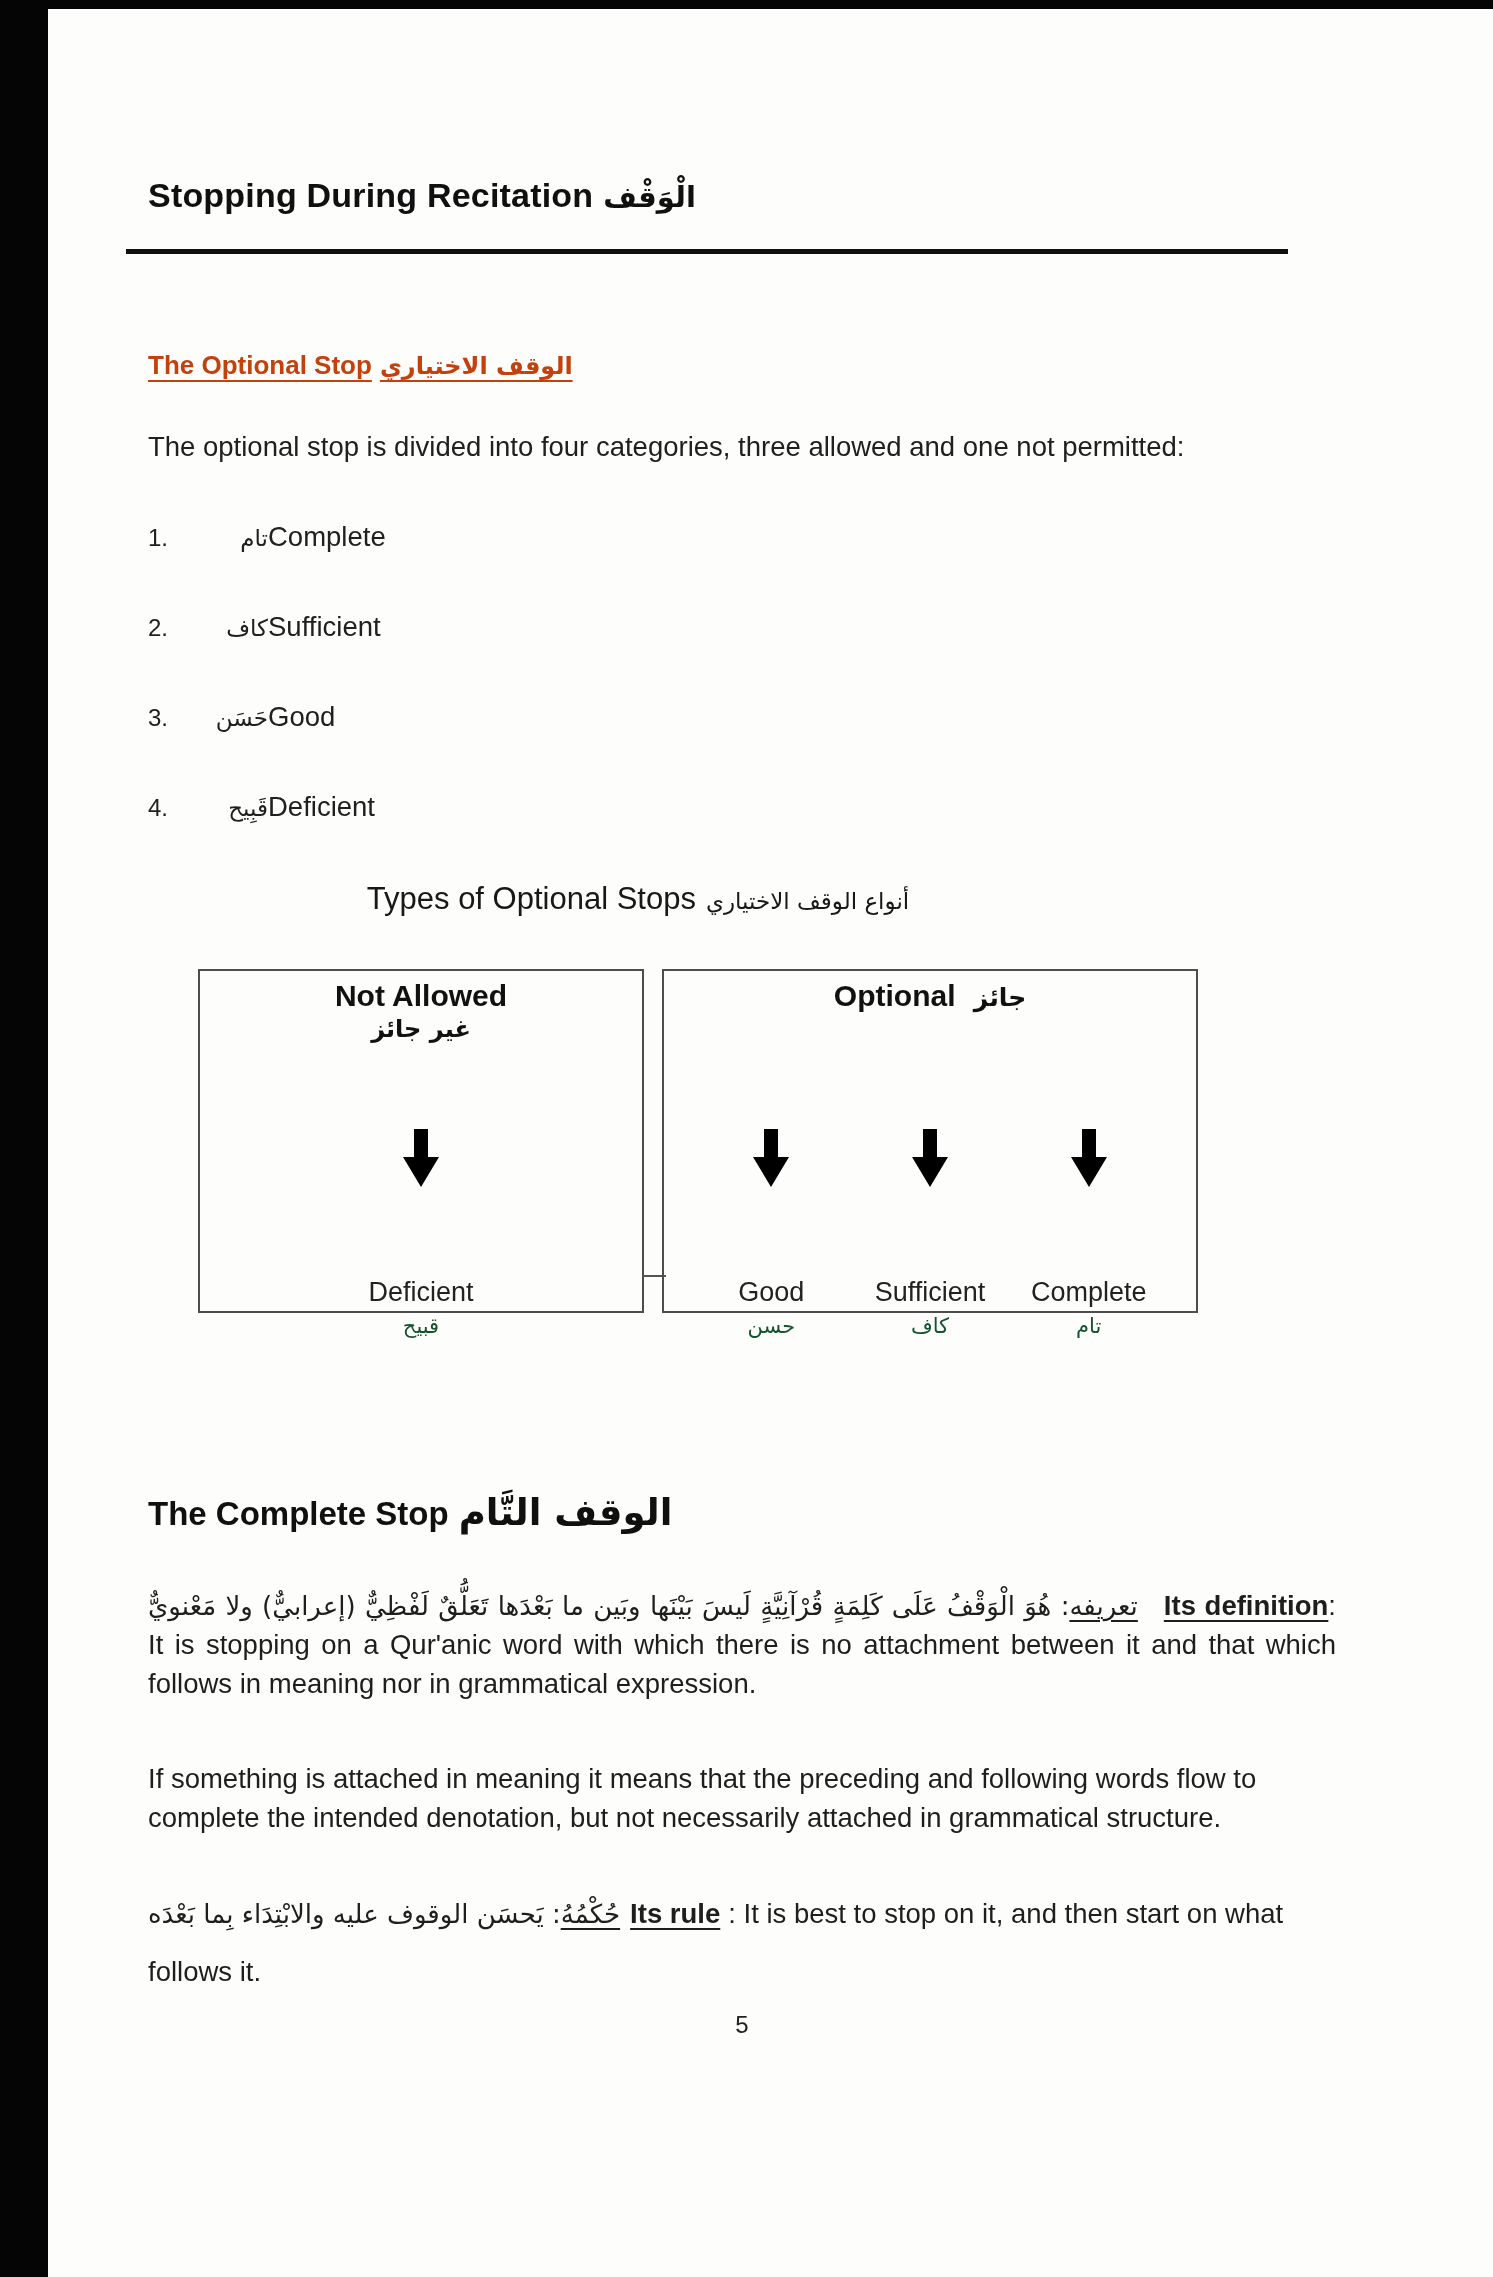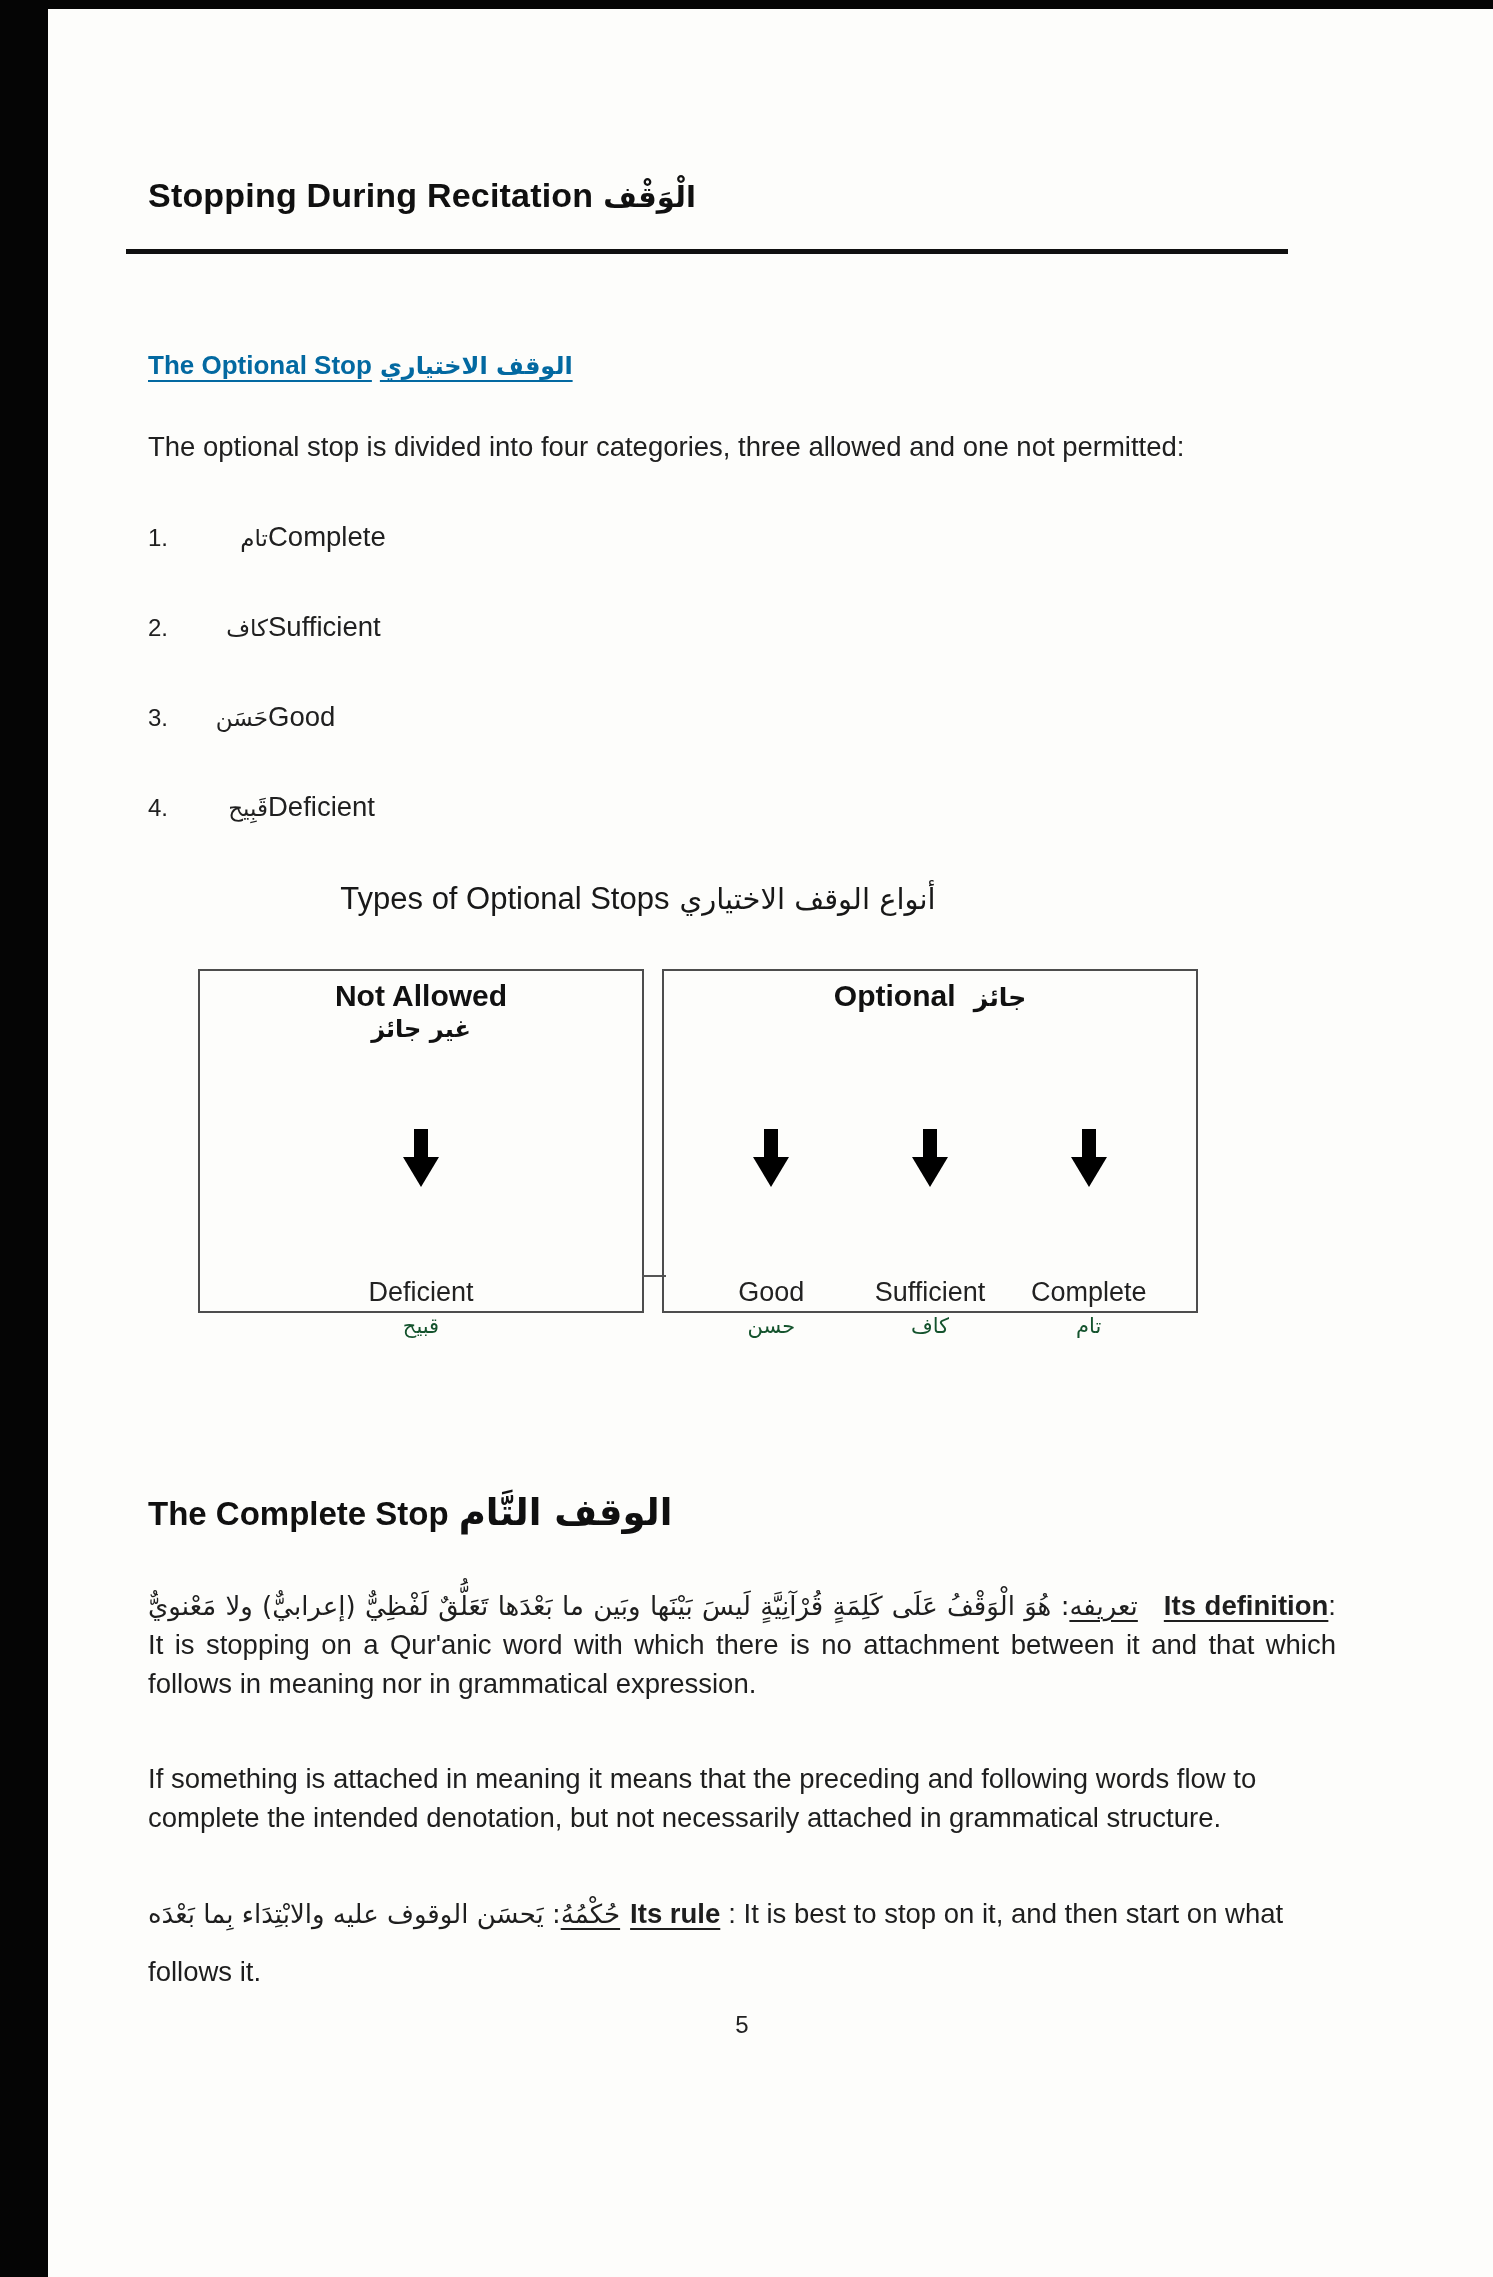--- a/index.html
+++ b/index.html
@@ -21,34 +21,34 @@
   .content { position:absolute; left:148px; top:0; width:1188px; }
 
   .ar { font-family:"DejaVu Sans", sans-serif; }
 
   .doc-title { margin-top:176px; font-size:34px; font-weight:700; color:#101010; letter-spacing:0.2px; }
   .doc-title .ar { font-size:29px; margin-left:10px; }
 
   .title-rule { margin-top:34px; margin-left:-22px; width:1162px; height:5px; background:#101010; }
 
   .sec-heading {
-    margin-top:96px; font-size:26px; font-weight:700; color:#0369a1;
+    margin-top:96px; font-size:26px; font-weight:700; color:#c2410c;
     text-decoration:underline; text-underline-offset:6px; text-decoration-thickness:2px;
   }
   .sec-heading .ar { font-size:24px; margin-left:8px; }
 
   .intro { margin-top:46px; font-size:27.5px; line-height:1.45; text-align:justify; color:#202020; width:1188px; }
 
   .stop-list { margin-top:54px; }
   .stop-item { display:flex; align-items:baseline; margin-bottom:58px; font-size:27.5px; color:#202020; }
   .stop-item .num { width:42px; font-size:24px; }
   .stop-item .ar { width:78px; font-size:23px; }
 
   .diagram-title { margin-top:24px; width:980px; text-align:center; font-size:31px; color:#181818; }
-  .diagram-title .ar { font-size:29px; margin-left:10px; }
+  .diagram-title .ar { font-size:23px; margin-left:10px; }
 
   .diagram { position:relative; margin-top:52px; margin-left:50px; width:1000px; height:404px; }
   .dbox { position:absolute; top:0; height:344px; border:2px solid #4d4d4d; }
   .dbox-na { left:0; width:446px; }
   .dbox-a  { left:464px; width:536px; }
   .connector { position:absolute; left:444px; top:306px; width:24px; height:2px; background:#555; }
 
   .dbox-header { position:absolute; top:8px; left:0; right:0; text-align:center; font-weight:700; font-size:30px; color:#111; }
   .dbox-header .ar { font-size:25px; }
   .dbox-header .ar-inline { margin-left:10px; }

